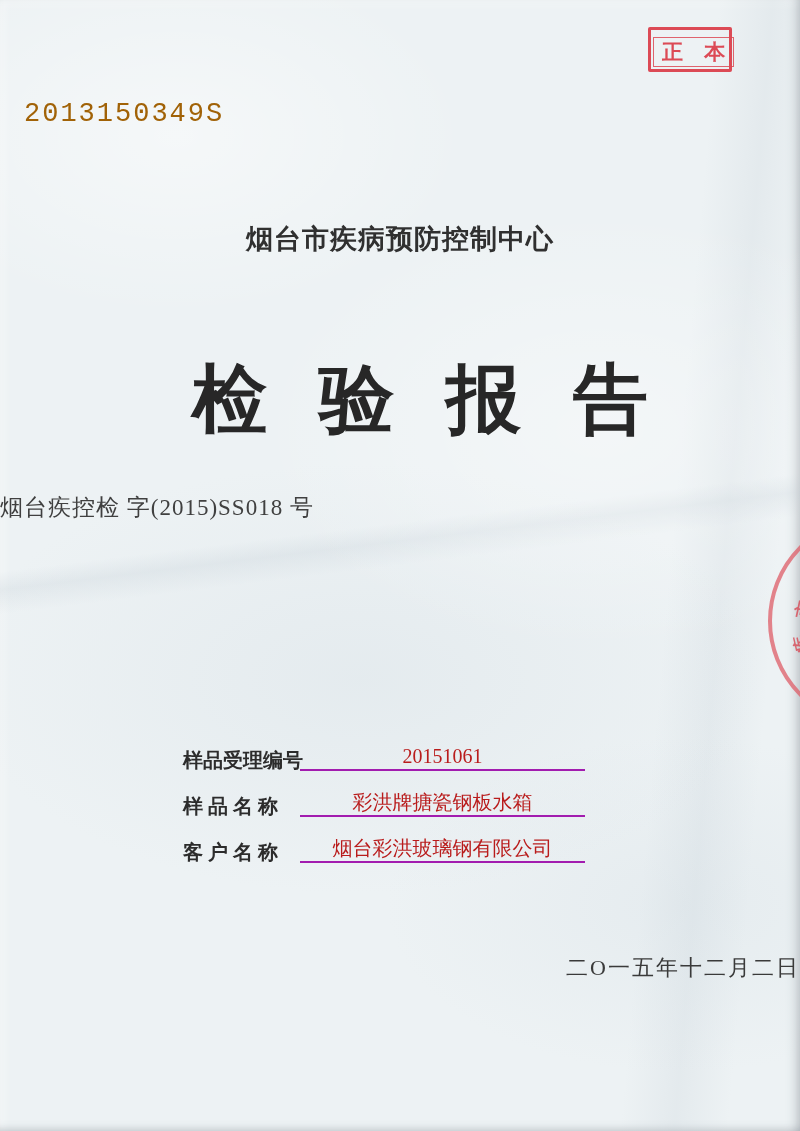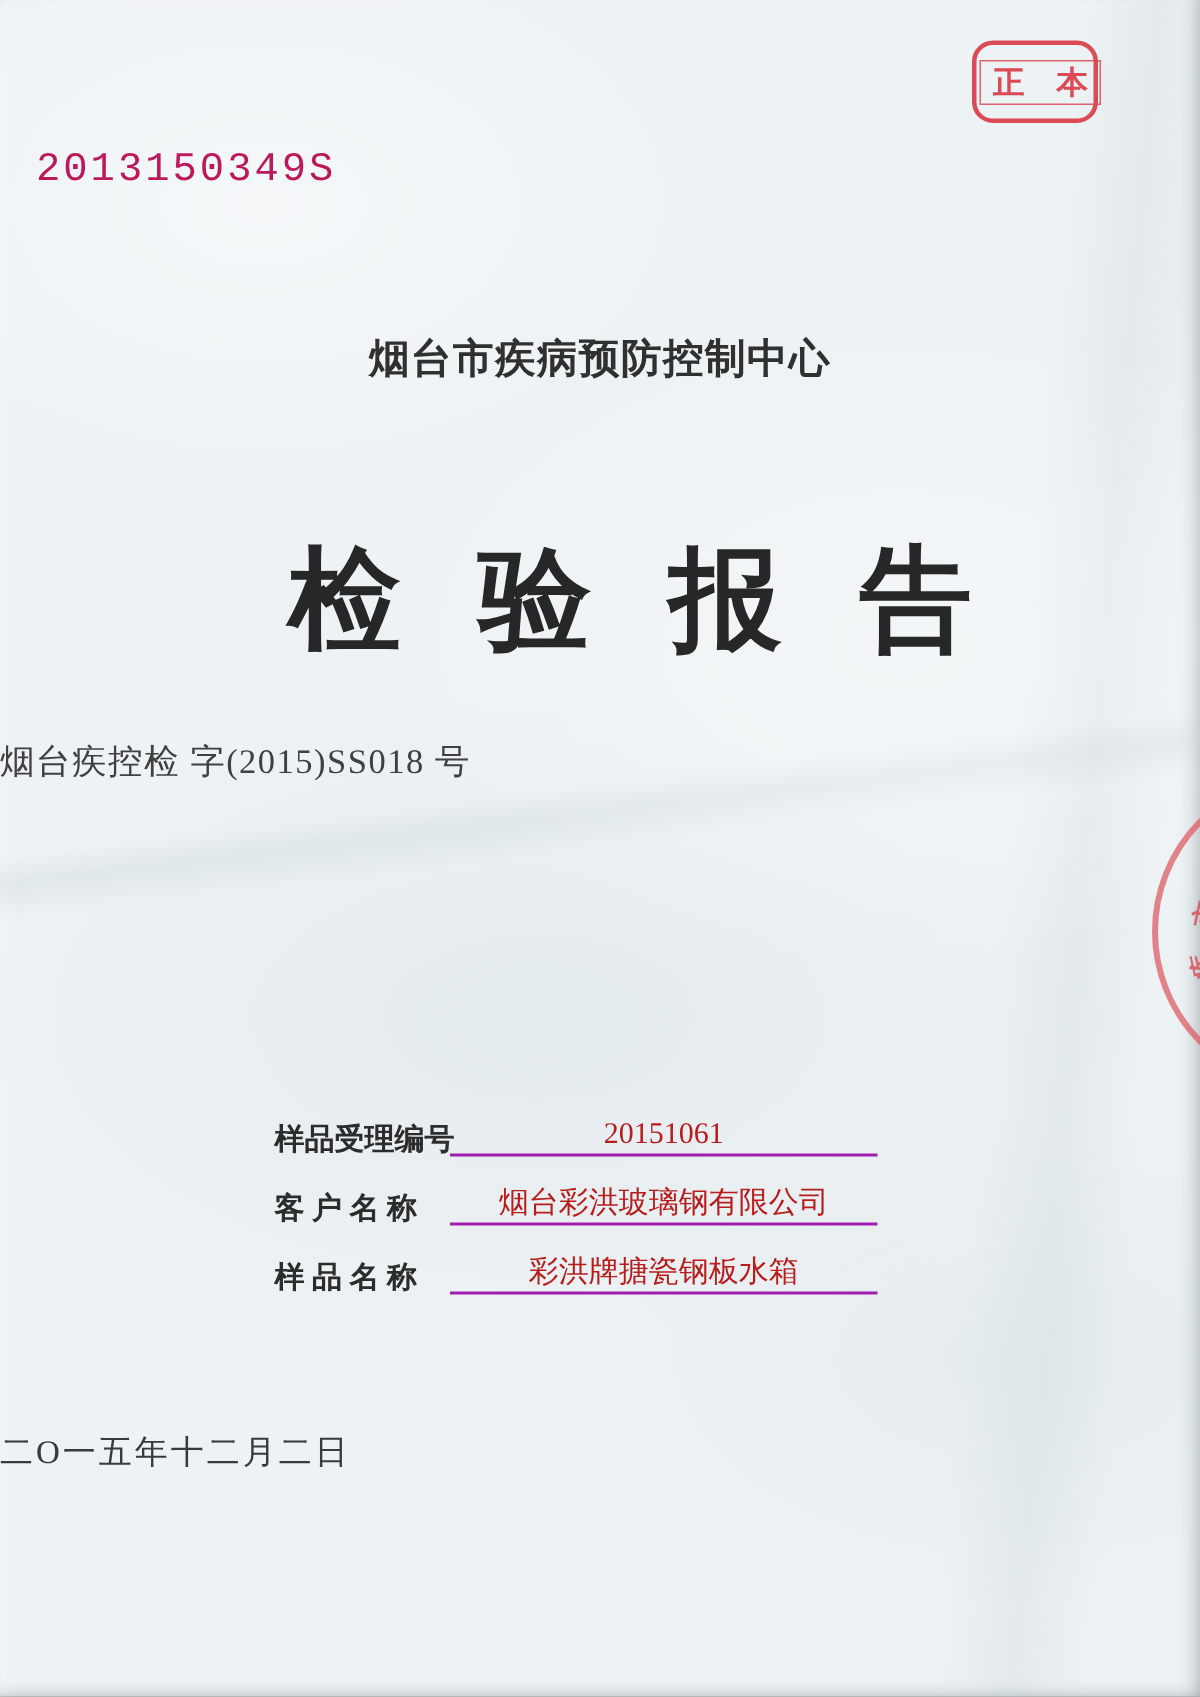--- a/index.html
+++ b/index.html
@@ -28,29 +28,29 @@
   }
 
   
   .cma{position:absolute;left:58px;top:19px;width:102px;height:56px;}
 
   
   .serial{
     position:absolute;left:24px;top:99px;
     font-family:"Liberation Mono","DejaVu Sans Mono",monospace;
     font-size:27px;letter-spacing:2px;
-    color:#be185d;
+    color:#a16207;
   }
 
   
   .original{
-    position:absolute;left:648px;top:27px;width:84px;height:55px;
-    border:3px solid #dc4a55;border-radius:14px;
+    position:absolute;left:648px;top:27px;width:84px;height:45px;
+    border:3px solid #dc4a55;border-radius:2px;
     box-sizing:border-box;
-    display:flex;align-items:center;justify-content:stretch;
+    display:flex;align-items:flex-end;justify-content:stretch;
     background:rgba(255,255,255,0);
   }
   .original-inner{
     flex:1;margin:2px;border:1px solid rgba(220,74,85,.85);
     display:flex;align-items:center;justify-content:center;
     font-size:21px;font-weight:700;color:#dc4a55;
     letter-spacing:8px;padding-left:8px;white-space:pre;
   }
 
   
@@ -92,21 +92,21 @@
     white-space:pre;line-height:1.1;margin-top:32px;
   }
   .value{
     width:285px;border-bottom:2px solid #a21caf;
     text-align:center;font-size:20px;color:#b91c1c;
     padding-bottom:2px;line-height:1.1;
   }
 
   .date{
     position:absolute;top:953px;left:0;width:100%;
-    text-align:left;font-size:22px;letter-spacing:2px;color:#3a3a3a;
+    text-align:right;font-size:22px;letter-spacing:2px;color:#3a3a3a;
   }
 </style>
 </head>
 <body>
 
 <div class="page">
   <div class="texture"></div>
 
 
   <div class="serial">2013150349S</div>
@@ -126,23 +126,23 @@
     <span class="sc sc2">市</span>
     <span class="sc sc3">疾</span>
   </div>
 
   <div class="form">
     <div class="row">
       <span class="label">样品受理编号</span>
       <span class="value">20151061</span>
     </div>
     <div class="row">
+      <span class="label">样 品 名 称</span>
+      <span class="value">彩洪牌搪瓷钢板水箱</span>
+    </div>
+    <div class="row">
       <span class="label">客 户 名 称</span>
       <span class="value">烟台彩洪玻璃钢有限公司</span>
-    </div>
-    <div class="row">
-      <span class="label">样 品 名 称</span>
-      <span class="value">彩洪牌搪瓷钢板水箱</span>
     </div>
   </div>
 
   <div class="date">二O一五年十二月二日</div>
 </div>
 
 </body></html>

